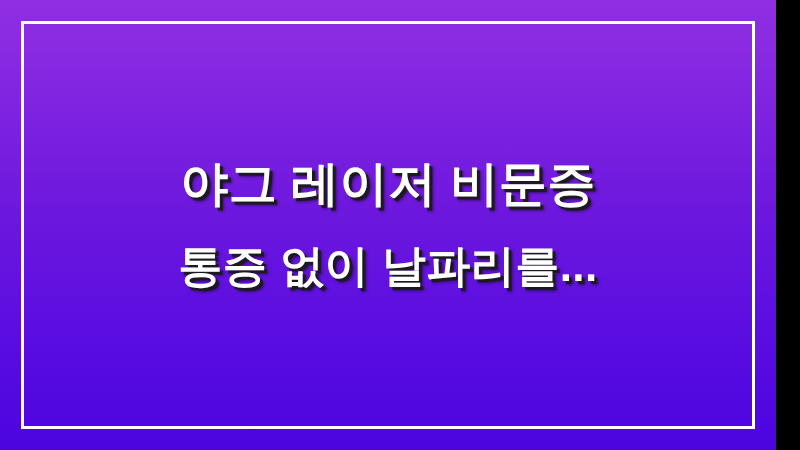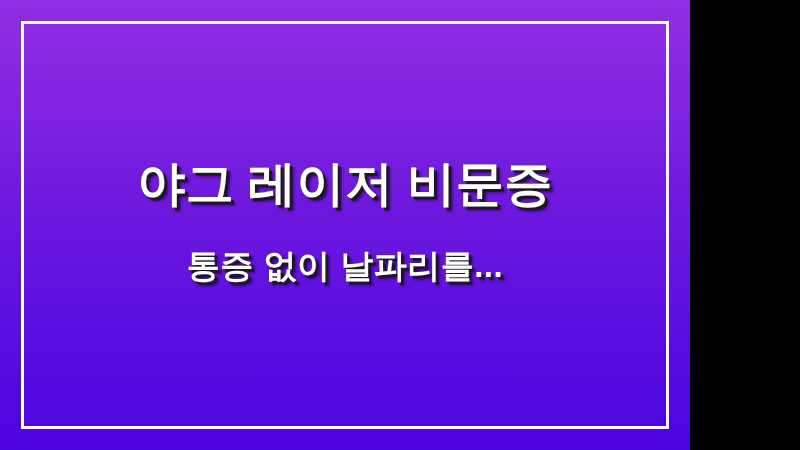--- a/index.html
+++ b/index.html
@@ -4,21 +4,21 @@
 <title>Thumbnail Card</title>
 <style>
   html, body {
     margin: 0;
     padding: 0;
     background: #000;
   }
 
   #stage {
     position: relative;
-    width: 690px;
+    width: 776px;
     height: 450px;
     overflow: hidden;
     font-family: "Liberation Sans", "DejaVu Sans", sans-serif;
     background: linear-gradient(
       180deg,
       #8f2ee2 0%,
       #8a2ae2 10%,
       #7a20e0 30%,
       #6b16de 50%,
       #5d0fe1 70%,
@@ -64,21 +64,21 @@
     line-height: 48px;
     font-weight: 700;
     letter-spacing: 0.5px;
     white-space: nowrap;
     text-shadow:
       3px 3px 0 rgba(26, 26, 26, 0.92),
       4px 4px 3px rgba(10, 10, 10, 0.55);
   }
 
   .title-line.line-3 {
-    font-size: 33px;
+    font-size: 44px;
   }
 </style>
 </head>
 <body>
 
 <div id="stage">
 
   <div id="frame"></div>
 
   <div id="title-block">

